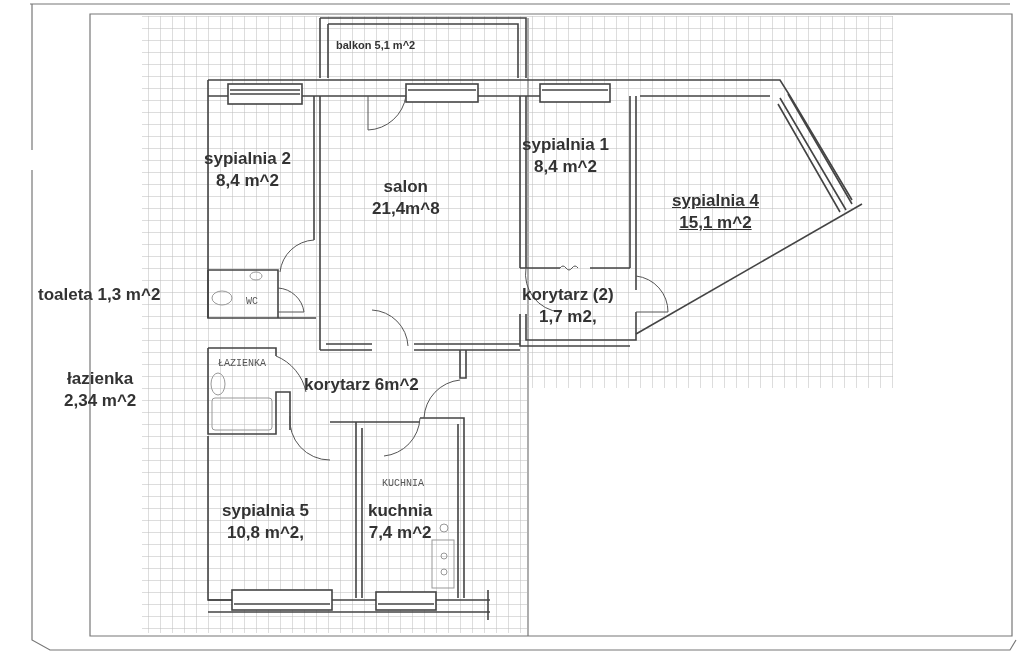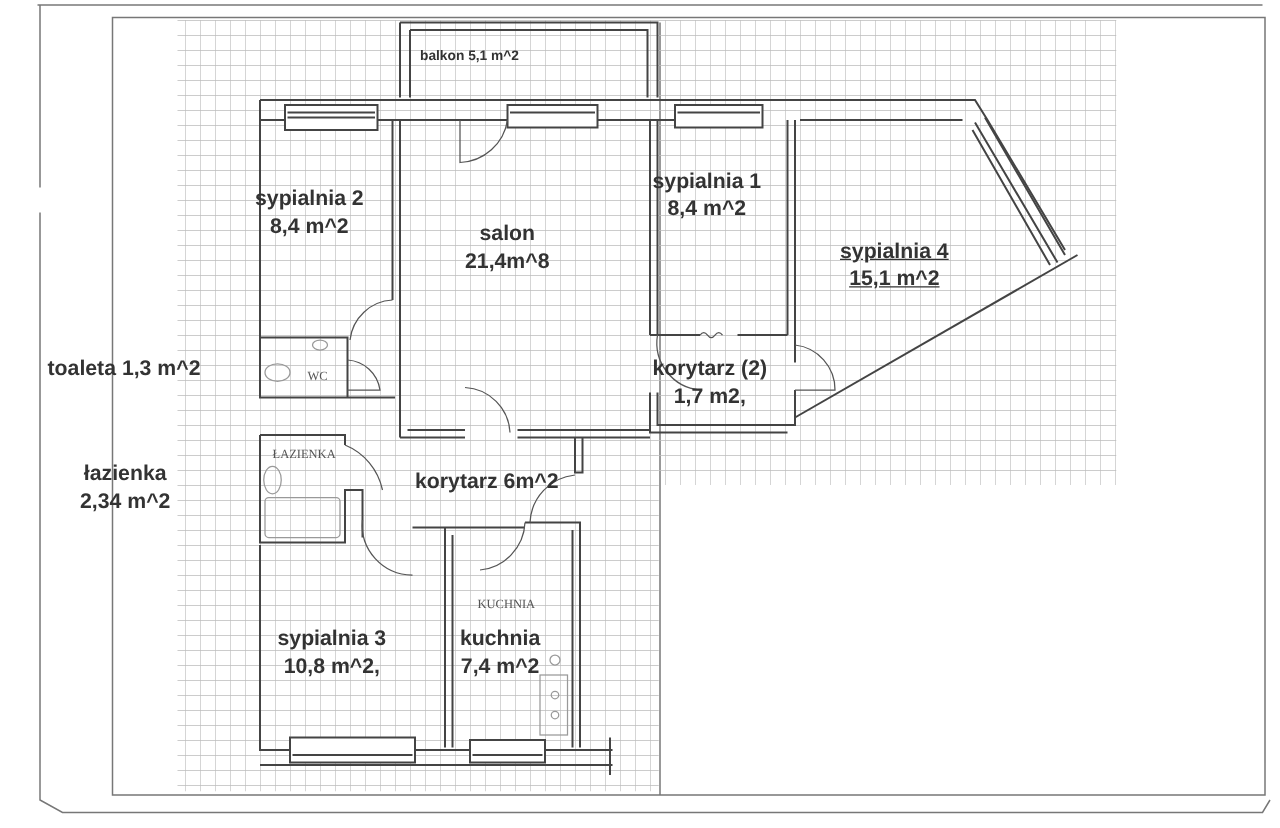--- a/index.html
+++ b/index.html
@@ -1,20 +1,20 @@
 <!DOCTYPE html>
 <html><head>
 <meta charset="utf-8">
 <style>
   html, body { margin: 0; padding: 0; background: #ffffff; }
   body { width: 1024px; height: 662px; overflow: hidden; position: relative; font-family: "Liberation Sans", sans-serif; }
   #plan { position: absolute; left: 0; top: 0; width: 1024px; height: 662px; }
   .lbl { position: absolute; color: #333; font-family: "Liberation Sans", sans-serif; font-weight: bold; text-align: center; line-height: 22px; font-size: 17px; white-space: nowrap; }
   .lbl .l2 { display: block; }
-  .small { position: absolute; color: #555; font-family: Liberation Serif, serif; font-size: 10px; white-space: nowrap; }
+  .small { position: absolute; color: #555; font-family: Liberation Mono, monospace; font-size: 10px; white-space: nowrap; }
 </style>
 </head>
 <body>
 
 <svg id="plan" viewBox="0 0 1024 662" xmlns="http://www.w3.org/2000/svg">
   <defs>
     <pattern id="grid" width="12" height="12" patternUnits="userSpaceOnUse" x="4" y="4">
       <path d="M12 0 L0 0 0 12" fill="none" stroke="#bcbcbc" stroke-width="1"></path>
     </pattern>
   </defs>
@@ -128,24 +128,24 @@
 <div class="lbl" style="left:522px; top:284px;">
   <span class="l2">korytarz (2)</span>
   <span class="l2">1,7 m2,</span>
 </div>
 
 <div class="lbl" style="left:64px; top:368px;">
   <span class="l2">łazienka</span>
   <span class="l2">2,34 m^2</span>
 </div>
 
-<div class="lbl" style="left:304px; top:374px;margin-left:28px;">korytarz 6m^2</div>
+<div class="lbl" style="left:304px; top:374px;">korytarz 6m^2</div>
 
 <div class="lbl" style="left:222px; top:500px;">
-  <span class="l2">sypialnia 3</span>
+  <span class="l2">sypialnia 5</span>
   <span class="l2">10,8 m^2,</span>
 </div>
 
 <div class="lbl" style="left:368px; top:500px;">
   <span class="l2">kuchnia</span>
   <span class="l2">7,4 m^2</span>
 </div>
 
 <div class="small" style="left:246px; top:296px;">WC</div>
 <div class="small" style="left:218px; top:358px;">ŁAZIENKA</div>

